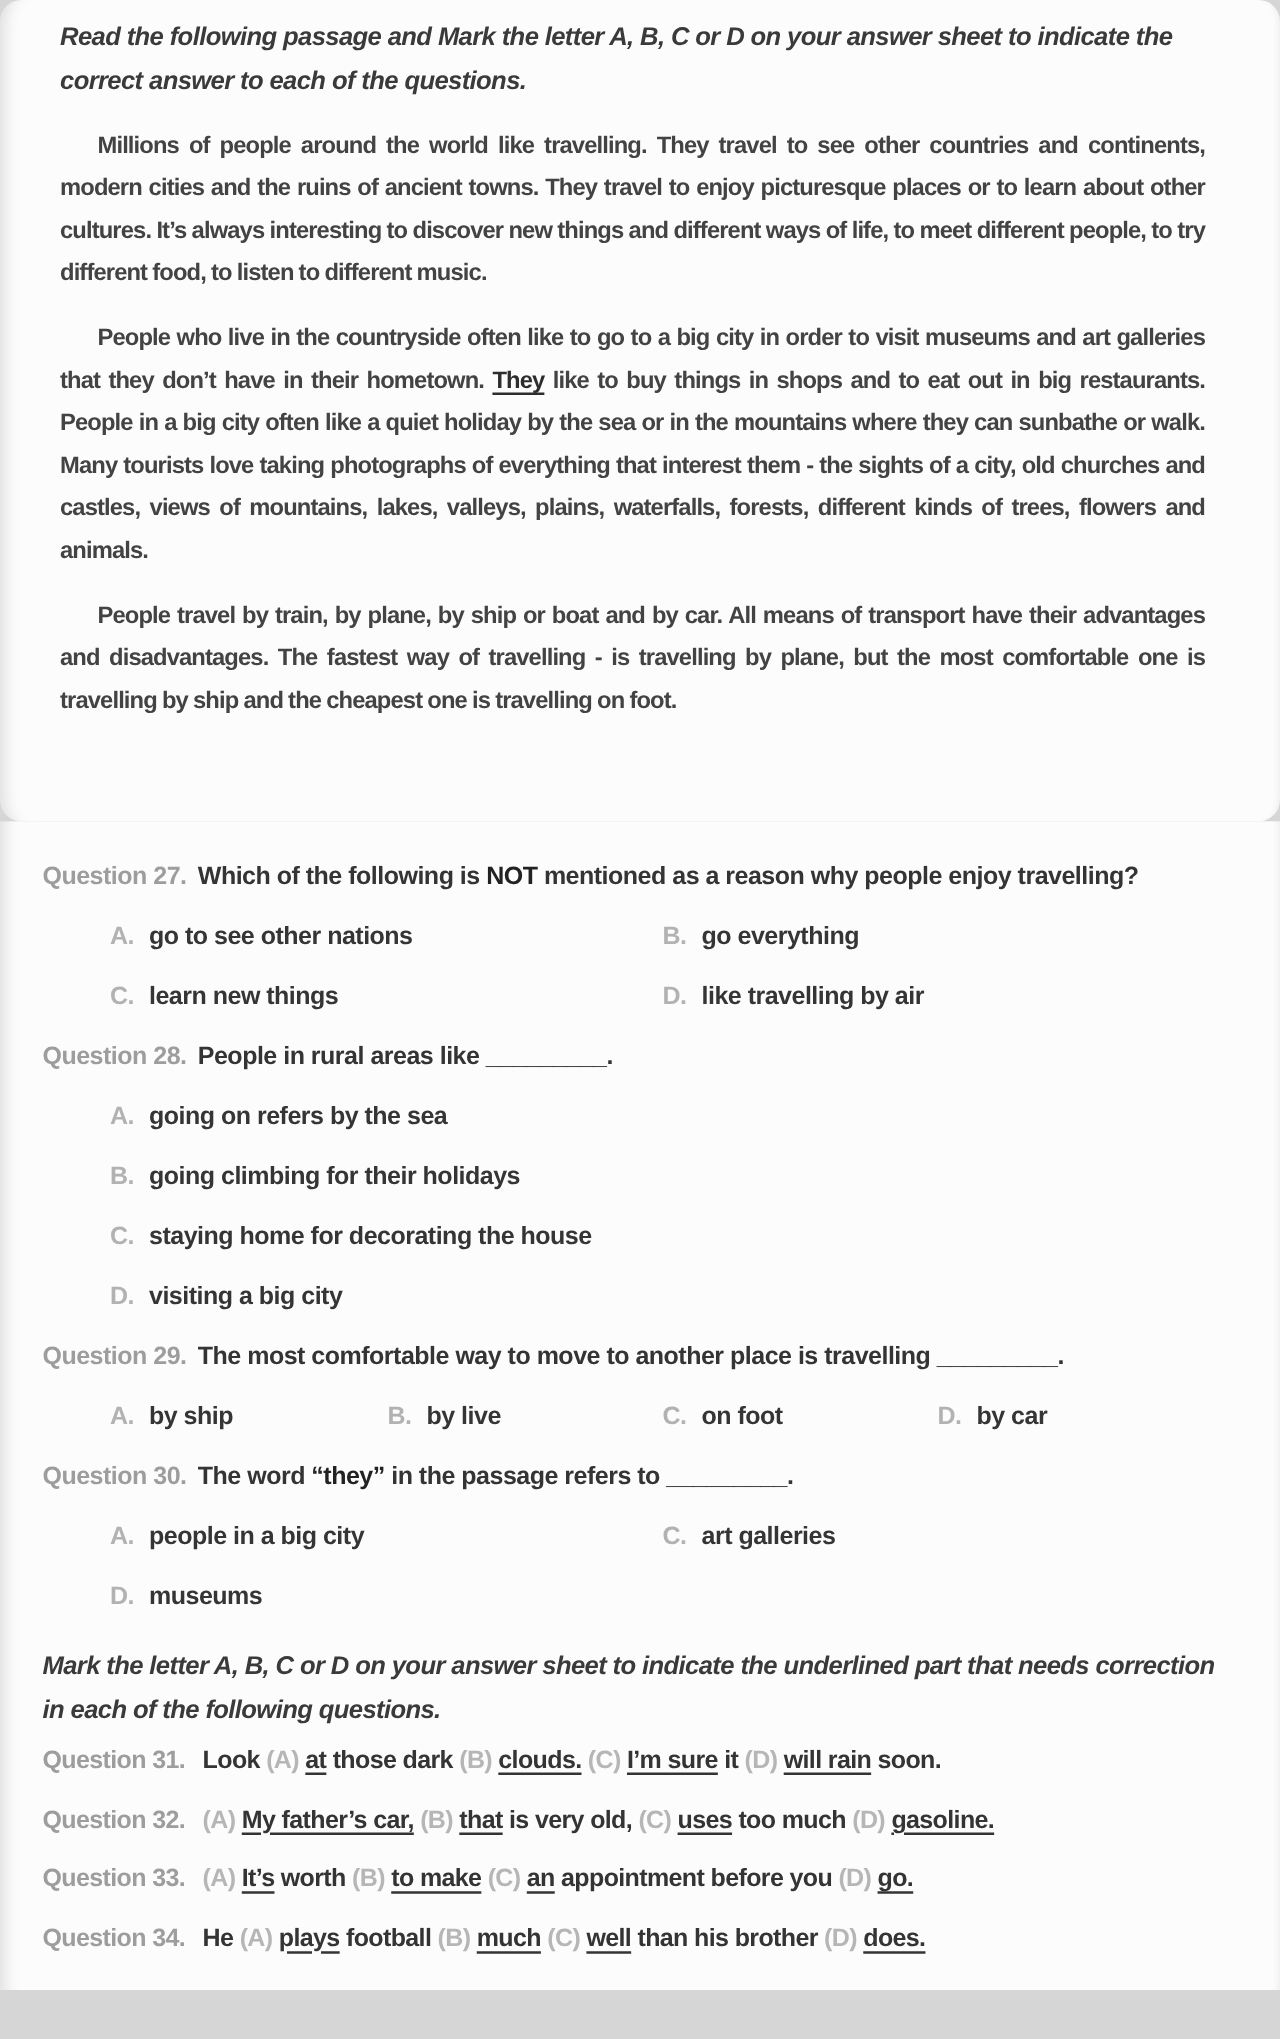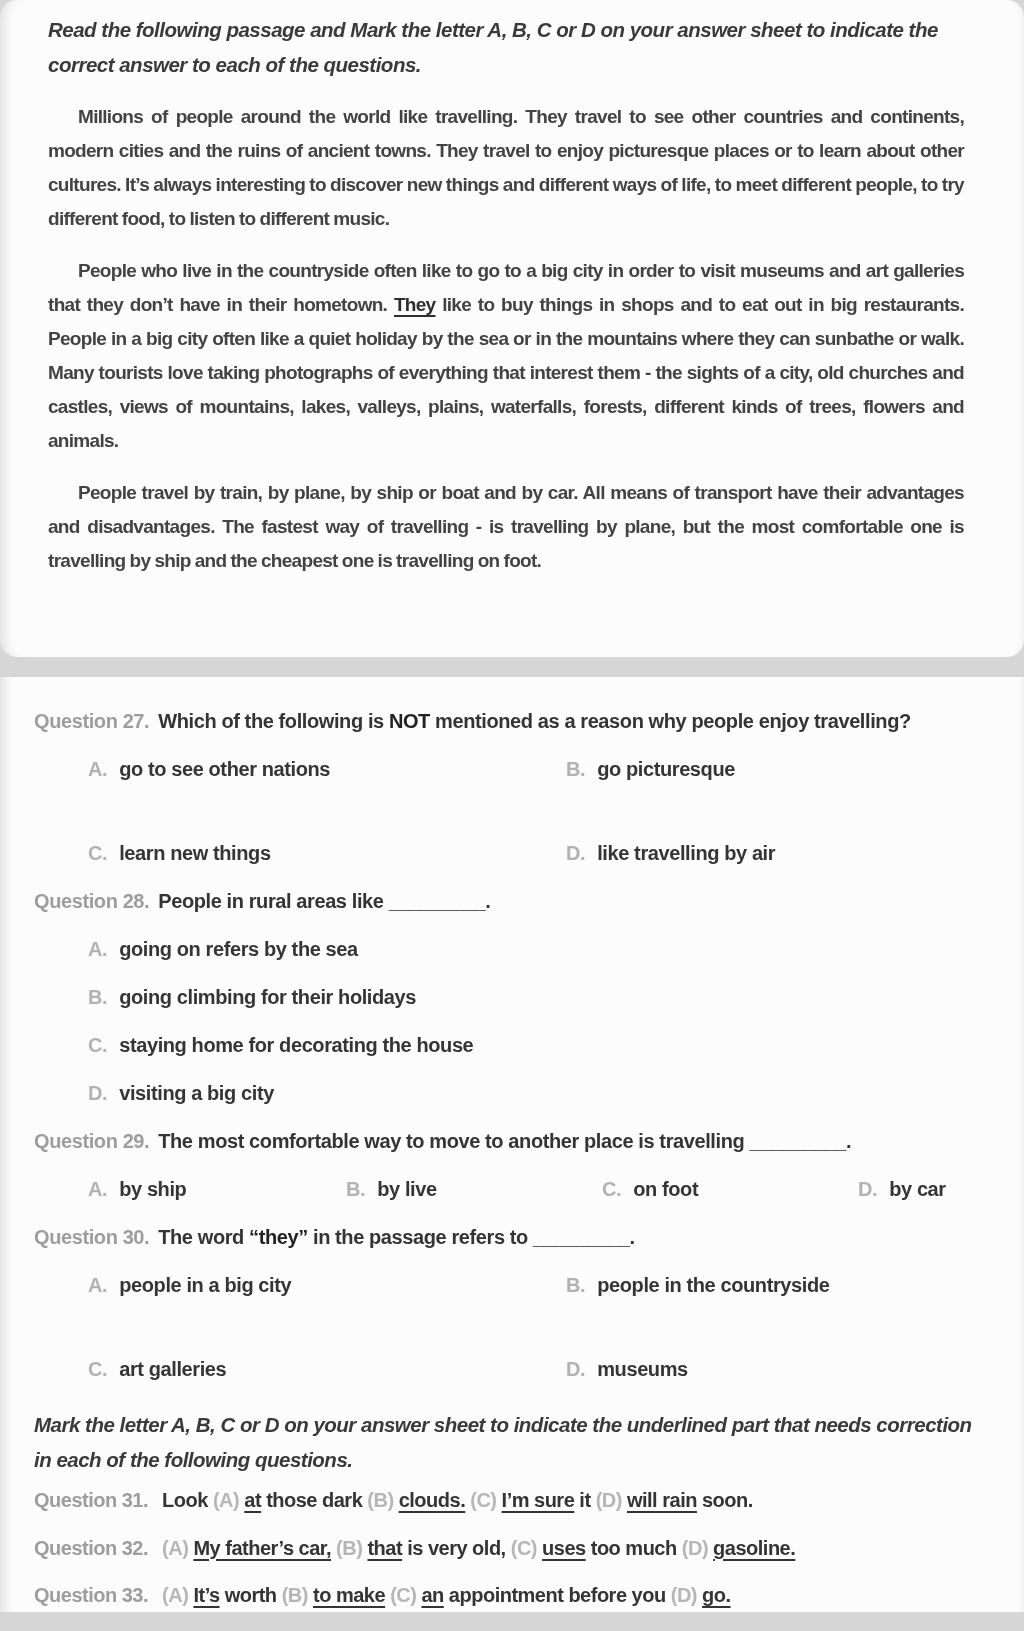--- a/index.html
+++ b/index.html
@@ -16,21 +16,20 @@
     overflow:hidden;
     box-shadow: inset 16px 0 12px -12px rgba(0,0,0,.12), inset -6px 0 6px -5px rgba(0,0,0,.07);
   }
   .top-card{
     height:657px;
     padding:12px 48px 0 48px;
     border-radius:17px;
   }
   .q-card{
     height:935px;
-    margin-top:20px;
     padding:20px 40px 0 34px;
   }
   .instruction{
     font-style:italic;
     font-size:20.5px;
     line-height:35px;
     letter-spacing:-0.5px;
     color:#3a3a3a;
     text-align:left;
   }
@@ -45,21 +44,21 @@
     text-indent:30px;
   }
   .q-title-line{
     font-size:20px;
     line-height:48px;
     letter-spacing:-0.4px;
     color:#343434;
     white-space:nowrap;
   }
   .q-label{ color:#9d9d9d; margin-right:9px; }
-  .opts{ padding-left:54px;gap:36px; }
+  .opts{ padding-left:54px; }
   .opts-two-col{ display:grid; grid-template-columns:442px 1fr; }
   .opts-row{ display:grid; grid-template-columns:222px 220px 220px 1fr; }
   .opts-stacked{ display:block; }
   .opt{
     font-size:20px;
     line-height:48px;
     letter-spacing:-0.4px;
     color:#353535;
     white-space:nowrap;
   }
@@ -93,21 +92,21 @@
       <p class="passage-p"><span class="seg-plain">People travel by train, by plane, by ship or boat and by car. All means of transport have their advantages and disadvantages. The fastest way of travelling - is travelling by plane, but the most comfortable one is travelling by ship and the cheapest one is travelling on foot.</span></p>
     </div>
 </div>
 
 <div class="card q-card">
   <div id="questions">
       <div class="question">
         <div class="q-title-line"><span class="q-label">Question 27.</span><span class="q-title"><span class="seg-plain">Which of the following is </span><span class="seg-strong">NOT</span><span class="seg-plain"> mentioned as a reason why people enjoy travelling?</span></span></div>
         <div class="opts opts-two-col">
           <div class="opt"><span class="opt-letter">A.</span><span class="opt-text">go to see other nations</span></div>
-          <div class="opt"><span class="opt-letter">B.</span><span class="opt-text">go picturesque</span></div>
+          <div class="opt"><span class="opt-letter">B.</span><span class="opt-text">go everything</span></div>
           <div class="opt"><span class="opt-letter">C.</span><span class="opt-text">learn new things</span></div>
           <div class="opt"><span class="opt-letter">D.</span><span class="opt-text">like travelling by air</span></div>
         </div>
       </div>
       <div class="question">
         <div class="q-title-line"><span class="q-label">Question 28.</span><span class="q-title"><span class="seg-plain">People in rural areas like _________.</span></span></div>
         <div class="opts opts-stacked">
           <div class="opt"><span class="opt-letter">A.</span><span class="opt-text">going on refers by the sea</span></div>
           <div class="opt"><span class="opt-letter">B.</span><span class="opt-text">going climbing for their holidays</span></div>
           <div class="opt"><span class="opt-letter">C.</span><span class="opt-text">staying home for decorating the house</span></div>
@@ -120,21 +119,20 @@
           <div class="opt"><span class="opt-letter">A.</span><span class="opt-text">by ship</span></div>
           <div class="opt"><span class="opt-letter">B.</span><span class="opt-text">by live</span></div>
           <div class="opt"><span class="opt-letter">C.</span><span class="opt-text">on foot</span></div>
           <div class="opt"><span class="opt-letter">D.</span><span class="opt-text">by car</span></div>
         </div>
       </div>
       <div class="question">
         <div class="q-title-line"><span class="q-label">Question 30.</span><span class="q-title"><span class="seg-plain">The word </span><span class="seg-strong">“they”</span><span class="seg-plain"> in the passage refers to _________.</span></span></div>
         <div class="opts opts-two-col">
           <div class="opt"><span class="opt-letter">A.</span><span class="opt-text">people in a big city</span></div>
-          <div class="opt"><span class="opt-letter">B.</span><span class="opt-text">people in the countryside</span></div>
           <div class="opt"><span class="opt-letter">C.</span><span class="opt-text">art galleries</span></div>
           <div class="opt"><span class="opt-letter">D.</span><span class="opt-text">museums</span></div>
         </div>
       </div>
     </div>
   <div class="instruction mark-instruction">Mark the letter A, B, C or D on your answer sheet to indicate the underlined part that needs correction in each of the following questions.</div>
   <div id="corrections">
       <div class="corr-line"><span class="q-label">Question 31.</span> <span class="seg-plain">Look</span> <span class="seg-marker">(A)</span> <span class="seg-u">at</span> <span class="seg-plain">those dark</span> <span class="seg-marker">(B)</span> <span class="seg-u">clouds.</span> <span class="seg-marker">(C)</span> <span class="seg-u">I’m sure</span> <span class="seg-plain">it</span> <span class="seg-marker">(D)</span> <span class="seg-u">will rain</span> <span class="seg-plain">soon.</span></div>
       <div class="corr-line"><span class="q-label">Question 32.</span> <span class="seg-marker">(A)</span> <span class="seg-u">My father’s car,</span> <span class="seg-marker">(B)</span> <span class="seg-u">that</span> <span class="seg-plain">is very old,</span> <span class="seg-marker">(C)</span> <span class="seg-u">uses</span> <span class="seg-plain">too much</span> <span class="seg-marker">(D)</span> <span class="seg-u">gasoline.</span></div>
       <div class="corr-line"><span class="q-label">Question 33.</span> <span class="seg-marker">(A)</span> <span class="seg-u">It’s</span> <span class="seg-plain">worth</span> <span class="seg-marker">(B)</span> <span class="seg-u">to make</span> <span class="seg-marker">(C)</span> <span class="seg-u">an</span> <span class="seg-plain">appointment before you</span> <span class="seg-marker">(D)</span> <span class="seg-u">go.</span></div>

